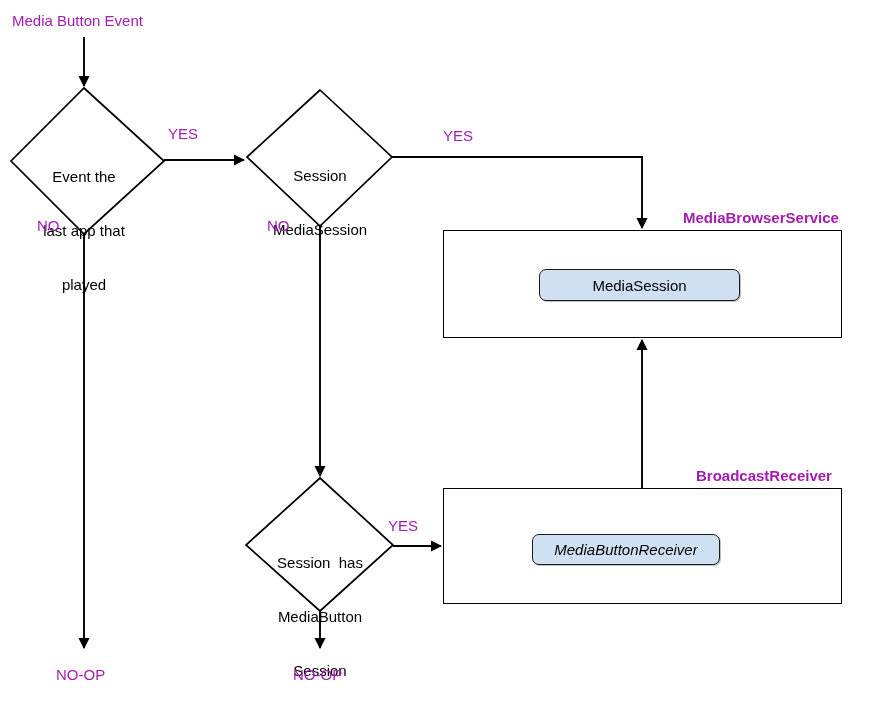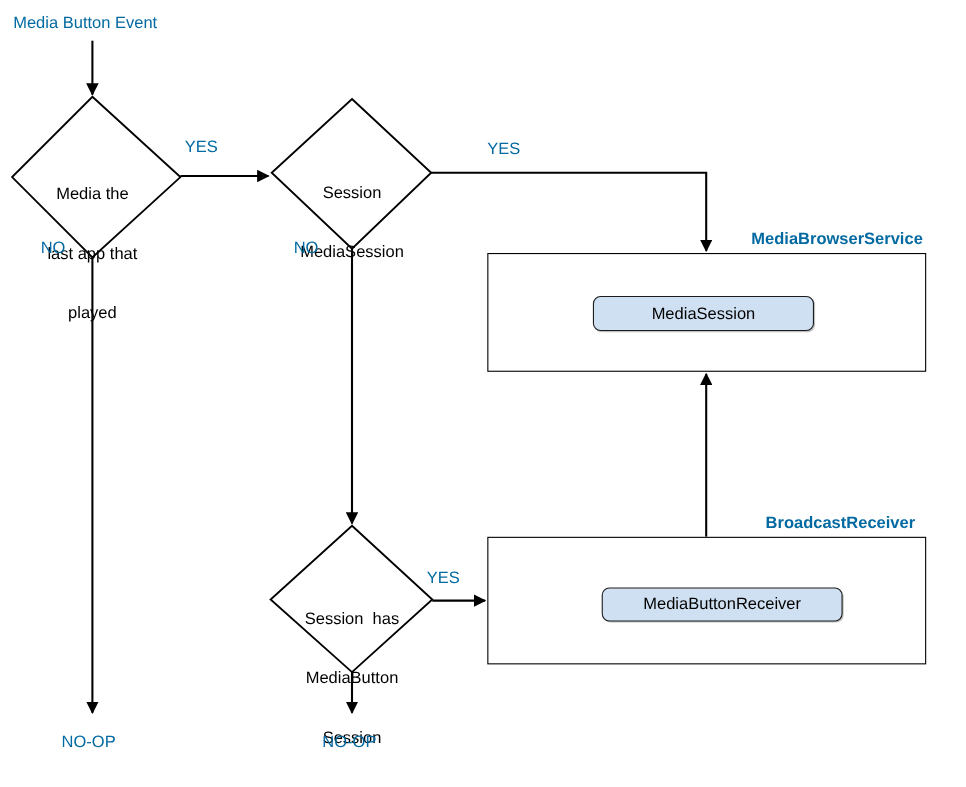--- a/index.html
+++ b/index.html
@@ -25,21 +25,21 @@
     left: 0;
     top: 0;
     width: 878px;
     height: 715px;
   }
   .lbl {
     position: absolute;
     font-size: 15px;
     line-height: 17px;
     white-space: pre;
-    color: #0369a1;
+    color: #a21caf;
   }
   .lbl.bold {
     font-weight: bold;
   }
   .diamond-text {
     position: absolute;
     text-align: center;
     font-size: 15px;
     line-height: 18px;
     white-space: pre;
@@ -95,21 +95,21 @@
     <line x1="393" y1="546" x2="441" y2="546" stroke="#000000" stroke-width="1.9" marker-end="url(#arrow)"></line>
 
     <line x1="320" y1="611" x2="320" y2="648" stroke="#000000" stroke-width="1.9" marker-end="url(#arrow)"></line>
 
     <line x1="642" y1="488" x2="642" y2="340" stroke="#000000" stroke-width="1.9" marker-end="url(#arrow)"></line>
   </svg>
 
   <div class="lbl" style="left:12px; top:12px;">Media Button Event</div>
 
   <div class="diamond-text" style="left:14px; top:132px; width:140px;">
-    <div>Media the</div>
+    <div>Event the</div>
     <div>last app that</div>
     <div>played</div>
   </div>
   <div class="lbl" style="left:168px; top:125px;">YES</div>
   <div class="lbl" style="left:37px; top:217px;">NO</div>
 
   <div class="diamond-text" style="left:250px; top:131px; width:140px;">
     <div>Session</div>
     <div>MediaSession</div>
   </div>
@@ -122,18 +122,18 @@
     <div>Session</div>
   </div>
   <div class="lbl" style="left:388px; top:517px;">YES</div>
 
   <div class="lbl bold" style="left:683px; top:209px;">MediaBrowserService</div>
   <div class="node-box" style="left:443px; top:230px; width:399px; height:108px;"></div>
   <div class="pill" style="left:539px; top:269px; width:201px; height:32px;">MediaSession</div>
 
   <div class="lbl bold" style="left:696px; top:467px;text-align:right;">BroadcastReceiver</div>
   <div class="node-box" style="left:443px; top:488px; width:399px; height:116px;"></div>
-  <div class="pill" style="left:547px; top:534px; width:219px; height:31px;">MediaButtonReceiver</div>
+  <div class="pill" style="left:532px; top:534px; width:188px; height:31px;font-style:italic;">MediaButtonReceiver</div>
 
   <div class="lbl" style="left:56px; top:666px;">NO-OP</div>
   <div class="lbl" style="left:293px; top:666px;">NO-OP</div>
 
 </div>
 
 </body></html>

